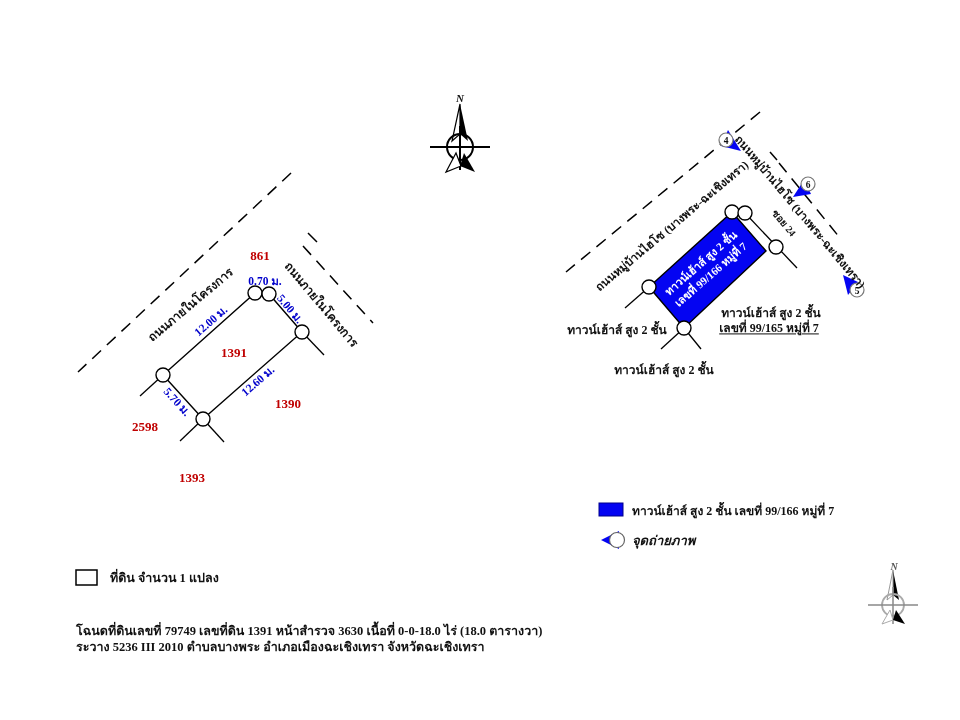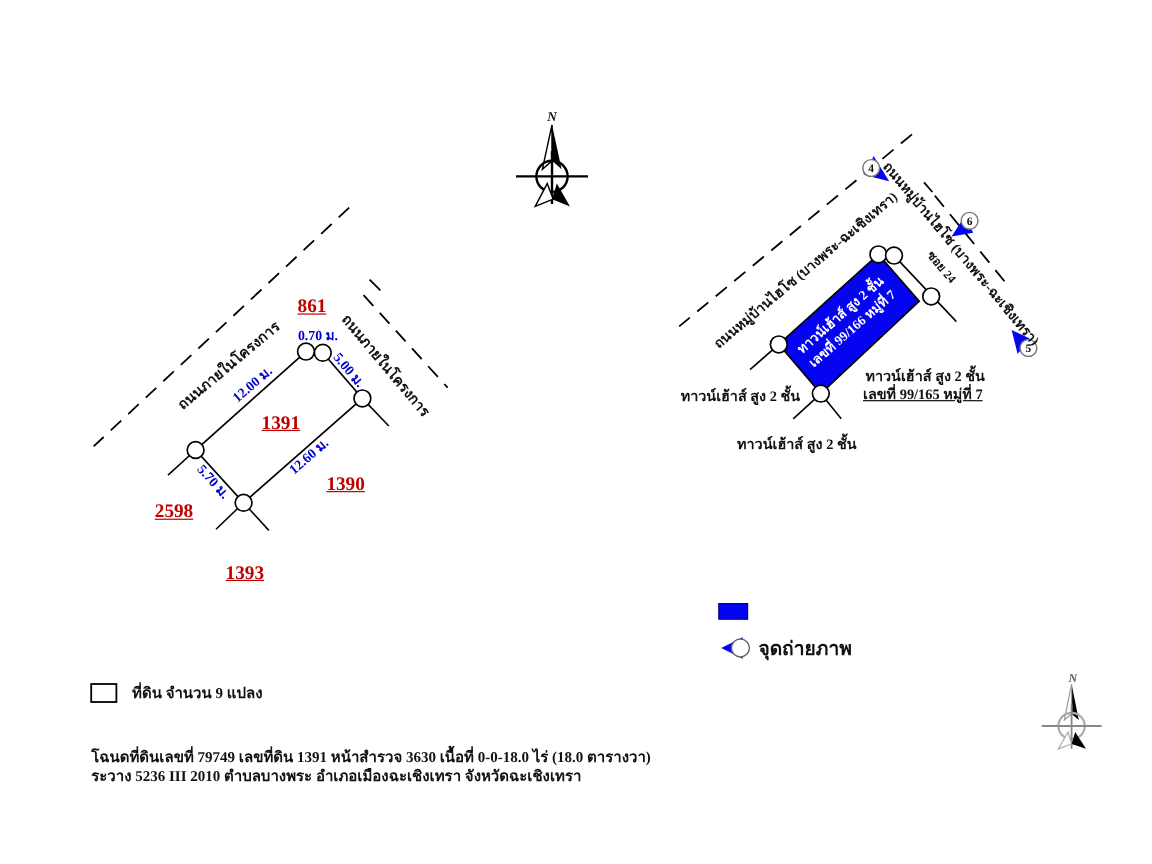--- a/index.html
+++ b/index.html
@@ -5,21 +5,21 @@
   html,body{margin:0;padding:0;background:#888;}
   #canvas{
     position:relative;width:960px;height:720px;background:#ffffff;
     font-family:"Liberation Serif","DejaVu Serif",serif;overflow:hidden;
   }
   #gfx{position:absolute;left:0;top:0;}
   .lbl{
     position:absolute;transform:translate(-50%,-50%);
     font-weight:bold;font-size:12px;color:#111;white-space:nowrap;line-height:1.1;
   }
-  .red{color:#c00000;font-size:16px;text-decoration:underline;}
+  .red{color:#c00000;font-size:13px;}
   .dim{color:#0000cc;font-size:11.5px;}
   .rotm40{transform:translate(-50%,-50%) rotate(-40deg);}
   .rotm41{transform:translate(-50%,-50%) rotate(-41deg);}
   .rotp48{transform:translate(-50%,-50%) rotate(48deg);}
   .rotp50{transform:translate(-50%,-50%) rotate(50deg);}
   .soi{font-size:10px;}
   .parcel-text{
     position:absolute;left:706px;top:269px;
     transform:translate(-50%,-50%) rotate(-41deg);
     text-align:center;font-weight:bold;font-size:11px;color:#fff;
@@ -129,21 +129,21 @@
   <div class="nletter" style="left:460px;top:98px;">N</div>
   <div class="nletter small" style="left:894px;top:566px;">N</div>
 
   <div class="lbl rotm40" style="left:191px;top:305px;">ถนนภายในโครงการ</div>
   <div class="lbl rotp50" style="left:321px;top:305px;">ถนนภายในโครงการ</div>
 
   <div class="lbl red" style="left:260px;top:256px;">861</div>
   <div class="lbl red" style="left:234px;top:353px;">1391</div>
   <div class="lbl red" style="left:288px;top:404px;">1390</div>
   <div class="lbl red" style="left:145px;top:427px;">2598</div>
-  <div class="lbl red" style="left:204px;top:478px;">1393</div>
+  <div class="lbl red" style="left:192px;top:478px;">1393</div>
 
   <div class="lbl dim" style="left:265px;top:281px;">0.70 ม.</div>
   <div class="lbl dim rotm41" style="left:211px;top:321px;">12.00 ม.</div>
   <div class="lbl dim rotp50" style="left:290px;top:309px;">5.00 ม.</div>
   <div class="lbl dim rotm41" style="left:258px;top:381px;">12.60 ม.</div>
   <div class="lbl dim rotp48" style="left:177px;top:402px;">5.70 ม.</div>
 
   <div class="lbl rotm40" style="left:672px;top:226px;font-size:11.5px;">ถนนหมู่บ้านไฮโซ (บางพระ-ฉะเชิงเทรา)</div>
   <div class="lbl rotp50" style="left:800px;top:212px;font-size:11.5px;">ถนนหมู่บ้านไฮโซ (บางพระ-ฉะเชิงเทรา)</div>
   <div class="lbl soi rotp50" style="left:784px;top:223px;">ซอย 24</div>
@@ -151,19 +151,20 @@
   <div class="parcel-text">
     <div>ทาวน์เฮ้าส์ สูง 2 ชั้น</div>
     <div>เลขที่ 99/166 หมู่ที่ 7</div>
   </div>
 
   <div class="lbl" style="left:617px;top:331px;">ทาวน์เฮ้าส์ สูง 2 ชั้น</div>
   <div class="lbl" style="left:771px;top:314px;">ทาวน์เฮ้าส์ สูง 2 ชั้น</div>
   <div class="lbl" style="left:769px;top:329px;text-decoration:underline;">เลขที่ 99/165 หมู่ที่ 7</div>
   <div class="lbl" style="left:664px;top:371px;">ทาวน์เฮ้าส์ สูง 2 ชั้น</div>
 
-  <div class="leftline" style="left:632px;top:540px;font-size:16px;">จุดถ่ายภาพ</div>
+  <div class="leftline" style="left:632px;top:510px;font-size:12px;">ทาวน์เฮ้าส์ สูง 2 ชั้น เลขที่ 99/166 หมู่ที่ 7</div>
+  <div class="leftline" style="left:632px;top:540px;font-size:13px;font-style:italic;">จุดถ่ายภาพ</div>
 
-  <div class="leftline" style="left:110px;top:578px;">ที่ดิน จำนวน 9 แปลง</div>
+  <div class="leftline" style="left:110px;top:578px;">ที่ดิน จำนวน 1 แปลง</div>
   <div class="leftline" style="left:76px;top:599px;margin-top:32px;">โฉนดที่ดินเลขที่ 79749 เลขที่ดิน 1391 หน้าสำรวจ 3630 เนื้อที่ 0-0-18.0 ไร่ (18.0 ตารางวา)</div>
   <div class="leftline" style="left:76px;top:619px;margin-top:28px;">ระวาง 5236 III 2010 ตำบลบางพระ อำเภอเมืองฉะเชิงเทรา จังหวัดฉะเชิงเทรา</div>
 
 </div>
 
 </body></html>

